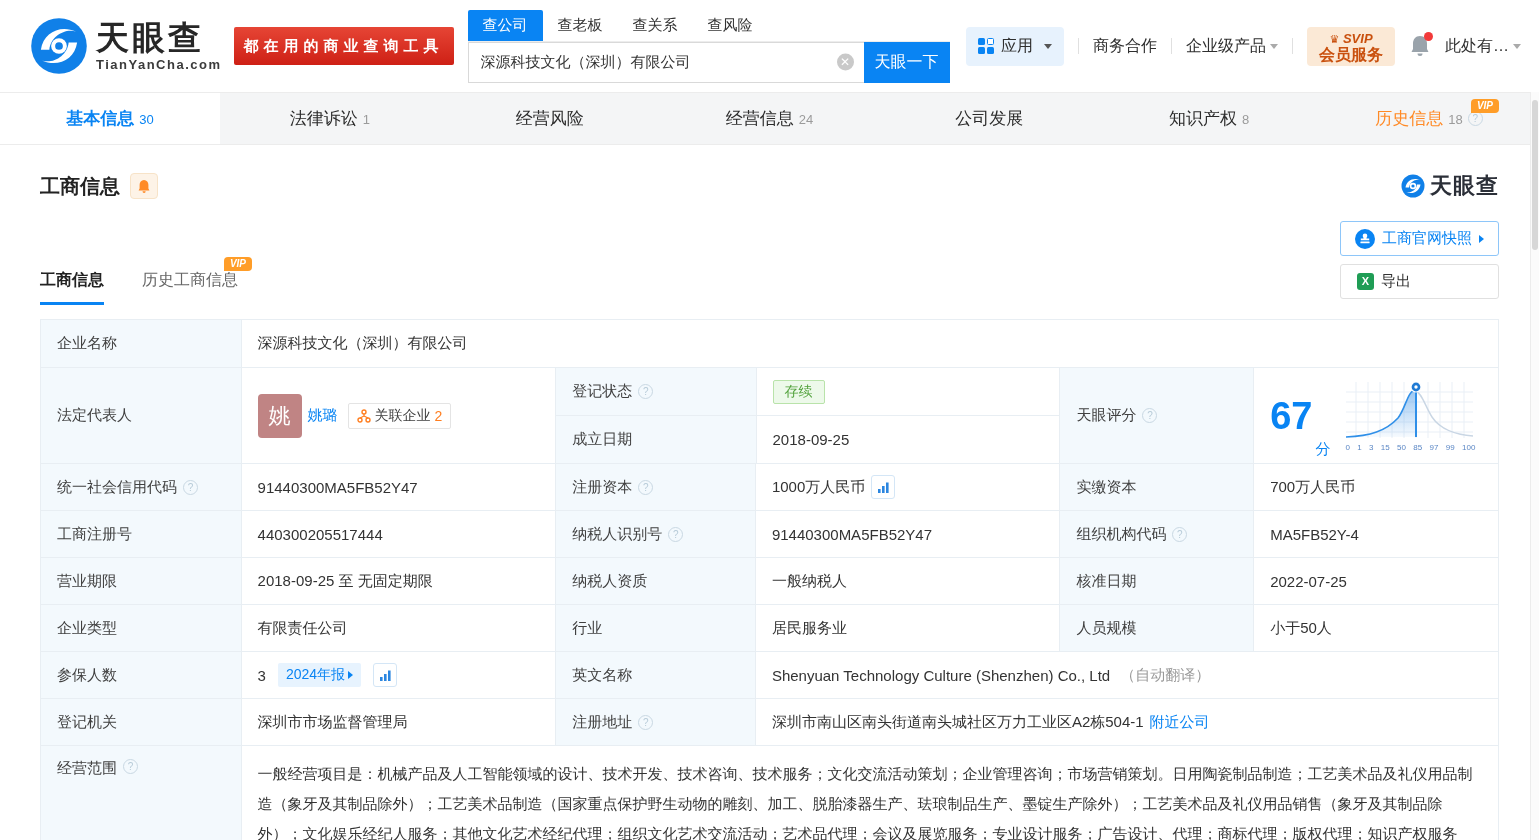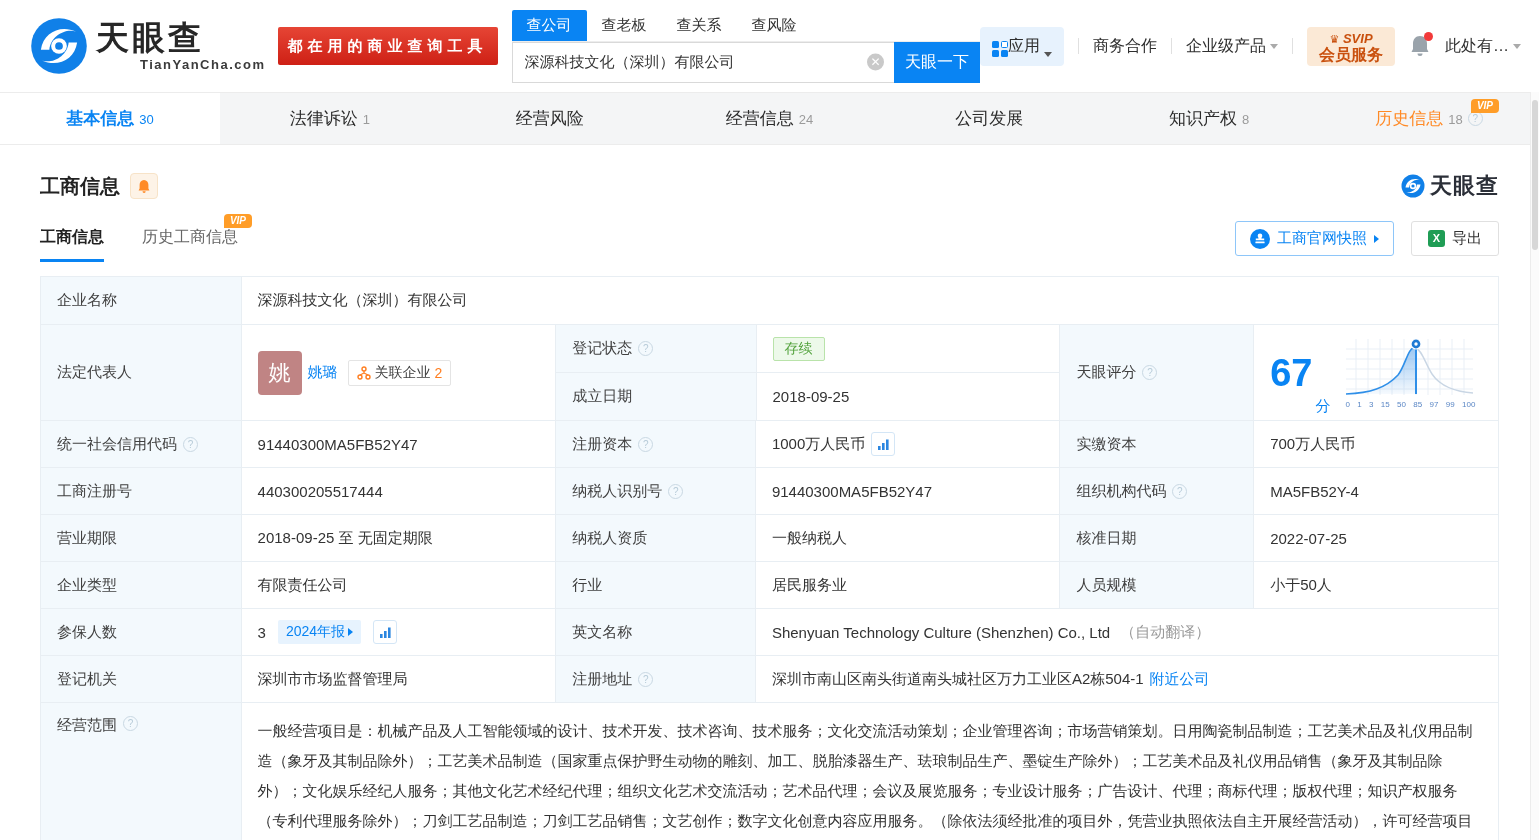--- a/index.html
+++ b/index.html
@@ -5,37 +5,37 @@
   * { margin:0; padding:0; box-sizing:border-box; }
   html,body { background:#fff; }
   body { width:1539px; height:840px; font-family:"Liberation Sans","DejaVu Sans",sans-serif; color:#333; overflow:hidden; position:relative; }
 
   
   .header { display:flex; align-items:center; height:92px; padding:0 18px 0 30px; background:#fff; }
   .logo { display:flex; align-items:center; cursor:pointer; }
   .logo-swirl { width:58px; height:58px; }
   .brand-col { margin-left:8px; }
   .brand-cn { font-size:33px; font-weight:bold; color:#272727; letter-spacing:3px; line-height:34px; }
-  .brand-en { font-size:13px; font-weight:bold; color:#3b3b3b; letter-spacing:1.5px; margin-top:2px;margin-left:44px; }
+  .brand-en { font-size:13px; font-weight:bold; color:#3b3b3b; letter-spacing:1.5px; margin-top:2px; }
   .banner { margin-left:12px; background:linear-gradient(180deg,#e64535,#ce2015); color:#fff; padding:7px 10px; border-radius:2px; }
   .banner-l1 { font-size:15px; font-weight:bold; letter-spacing:5px; line-height:24px; white-space:nowrap; }
   .banner-l2 { font-size:15px; font-weight:bold; letter-spacing:1px; line-height:24px; white-space:nowrap; }
 
   .search-area { margin-left:14px; width:482px; }
   .search-tabs { display:flex; align-items:flex-end; border-bottom:1px solid #ededed; }
   .search-tab { font-size:15px; color:#333; padding:6px 15px; cursor:pointer; }
   .search-tab.active { background:#0984f3; color:#fff; border-radius:2px 2px 0 0; }
   .search-row { display:flex; height:41px; }
   .search-box { position:relative; flex:1; }
   .search-input { width:100%; height:100%; border:1px solid #d9d9d9; border-right:none; padding:0 34px 0 12px; font-size:15px; color:#333; outline:none; font-family:inherit; }
   .clear-icon { position:absolute; right:10px; top:50%; transform:translateY(-50%); width:17px; height:17px; background:#c9c9c9; border-radius:50%; color:#fff; font-size:12px; line-height:17px; text-align:center; cursor:pointer; }
   .search-btn { width:86px; background:#0984f3; color:#fff; border:none; font-size:16px; cursor:pointer; font-family:inherit; }
 
   .nav { margin-left:auto; display:flex; align-items:center; gap:14px; white-space:nowrap; }
-  .apps-chip { display:flex; align-items:flex-end; background:#e7f2fd; border-radius:4px; padding:9px 12px; cursor:pointer; }
+  .apps-chip { display:flex; align-items:center; gap:7px; background:#e7f2fd; border-radius:4px; padding:9px 12px; cursor:pointer; }
   .grid-icon { width:16px; height:16px; display:grid; grid-template-columns:7px 7px; grid-template-rows:7px 7px; gap:2px; }
   .grid-icon i { background:#0984f3; border-radius:1.5px; }
   .grid-icon i.o { background:#fff; border:1.5px solid #0984f3; }
   .nav-text { font-size:16px; color:#2f2f2f; cursor:pointer; }
   .caret { display:inline-block; width:0; height:0; border-left:4px solid transparent; border-right:4px solid transparent; border-top:5px solid #555; margin-left:4px; vertical-align:middle; }
   .caret.lt { border-top-color:#aaa; }
   .nav-div { width:1px; height:16px; background:#e0e0e0; }
   .svip { background:#fbe9d6; border-radius:4px; padding:4px 12px; text-align:center; cursor:pointer; }
   .svip-l1 { font-size:13px; font-weight:bold; font-style:italic; color:#c9500e; line-height:15px; }
   .svip-crown { font-style:normal; font-size:11px; }
@@ -61,21 +61,21 @@
   .sec-title { font-size:20px; font-weight:bold; color:#222; }
   .bell-box { width:28px; height:26px; background:#fdf3e7; border:1px solid #f7e3c8; border-radius:4px; display:flex; align-items:center; justify-content:center; cursor:pointer; }
   .watermark { display:flex; align-items:center; gap:5px; }
   .wm-text { font-size:22px; font-weight:bold; color:#2b2f38; letter-spacing:1px; }
 
   .subtab-row { display:flex; align-items:flex-end; justify-content:space-between; padding:20px 40px 0; }
   .subtabs { display:flex; gap:38px; }
   .subtab { font-size:16px; color:#666; padding-bottom:11px; cursor:pointer; position:relative; }
   .subtab.active { color:#222; font-weight:bold; border-bottom:3px solid #0984f3; }
   .subtab .vip-tag { top:-13px; right:-14px; }
-  .head-btns { display:flex; gap:17px; padding-bottom:6px; }
+  .head-btns { display:flex; gap:8px; padding-bottom:6px;flex-direction:column; }
   .btn-snapshot { display:flex; align-items:center; gap:7px; height:35px; padding:0 14px; border:1px solid #8ec6f9; border-radius:3px; background:#fff; color:#0984f3; font-size:15px; cursor:pointer; }
   .snap-arrow { width:0; height:0; border-top:4px solid transparent; border-bottom:4px solid transparent; border-left:5px solid #0984f3; }
   .btn-export { display:flex; align-items:center; gap:7px; height:35px; padding:0 16px; border:1px solid #e0e0e0; border-radius:3px; background:#fff; color:#333; font-size:15px; cursor:pointer; }
   .xls-icon { width:17px; height:17px; background:#1f9d55; border-radius:3px; color:#fff; font-size:11px; font-weight:bold; line-height:17px; text-align:center; }
 
   
   .biz-table { margin:14px 40px 0; border:1px solid #e8eef3; font-size:15px; }
   .r { display:flex; border-top:1px solid #e8eef3; min-height:47px; }
   .r:first-child { border-top:none; }
   .cell { display:flex; align-items:center; padding:0 16px; border-left:1px solid #e8eef3; gap:6px; }

